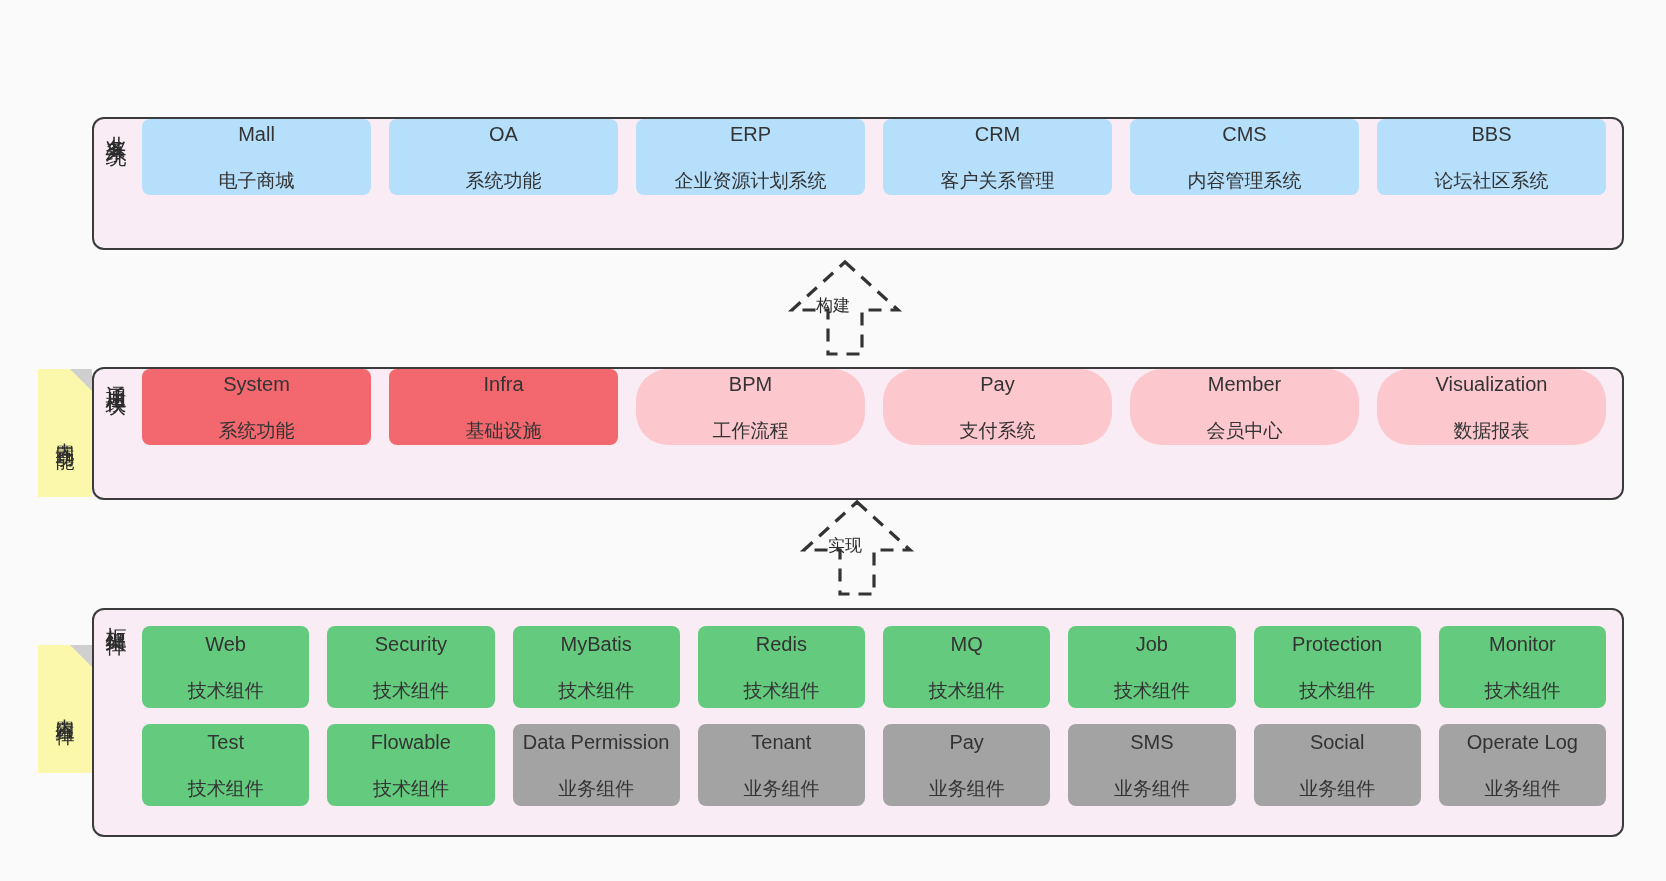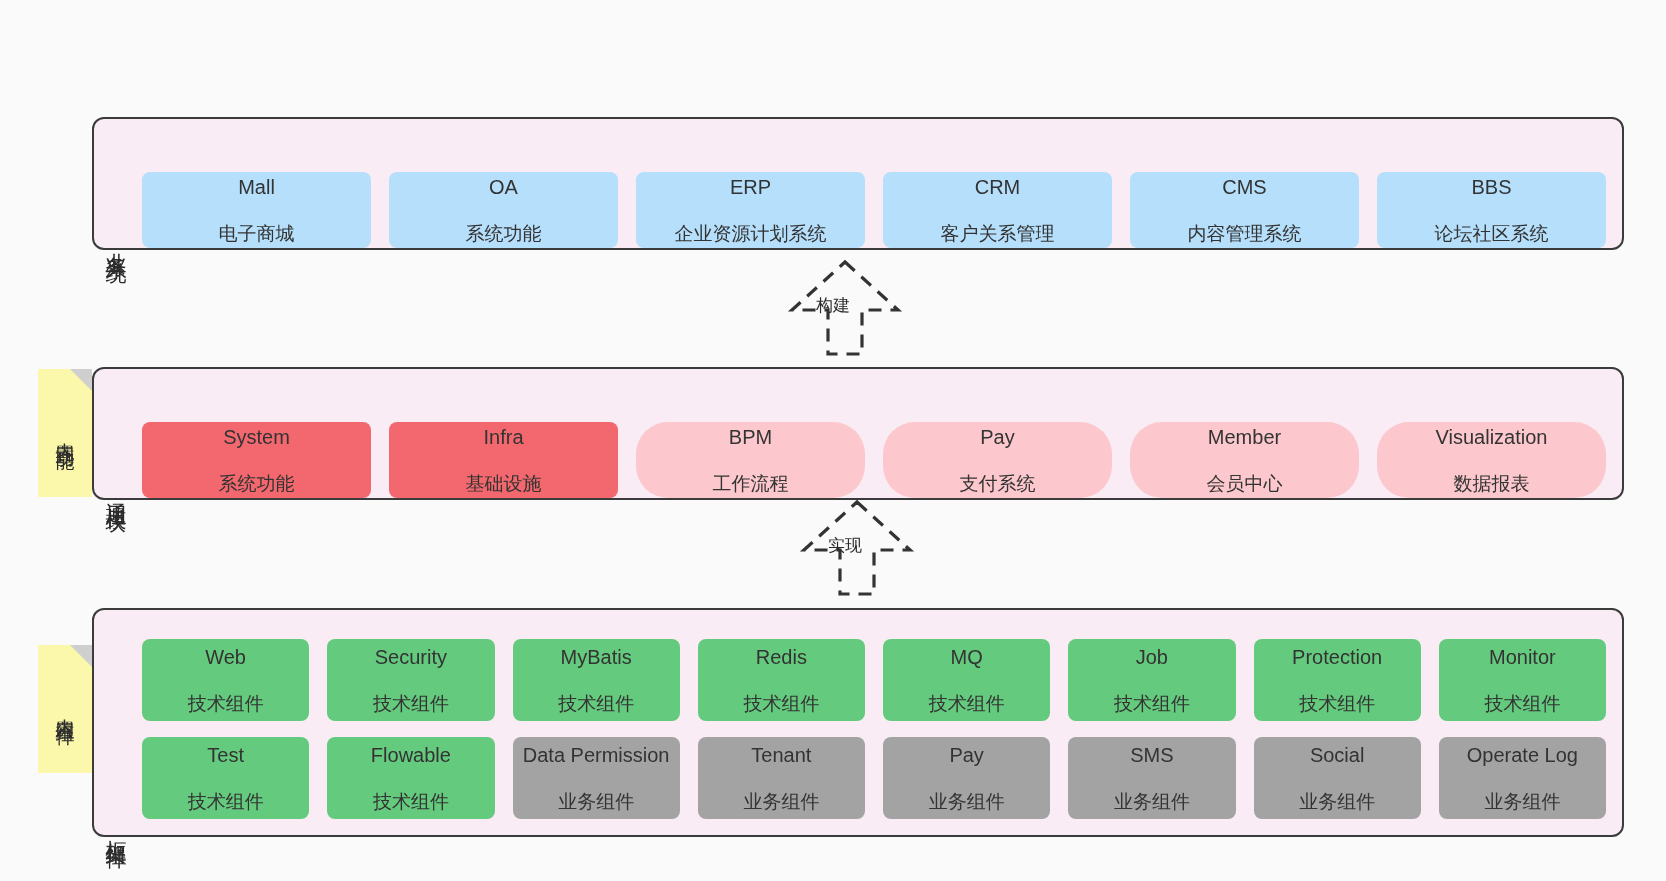--- a/index.html
+++ b/index.html
@@ -12,21 +12,21 @@
   }
   #canvas { position: relative; width: 1666px; height: 881px; }
 
   
   .layer {
     position: absolute;
     background: #f9ecf4;
     border: 2.5px solid #3b3b3b;
     border-radius: 12px;
     display: flex;
-    align-items: flex-end;
+    align-items: flex-start;
   }
   .layer-title {
     flex: 0 0 auto;
     width: 44px;
     display: flex;
     align-items: center;
     justify-content: center;
     font-size: 21px;
     color: #2b2b2b;
     writing-mode: vertical-rl;

